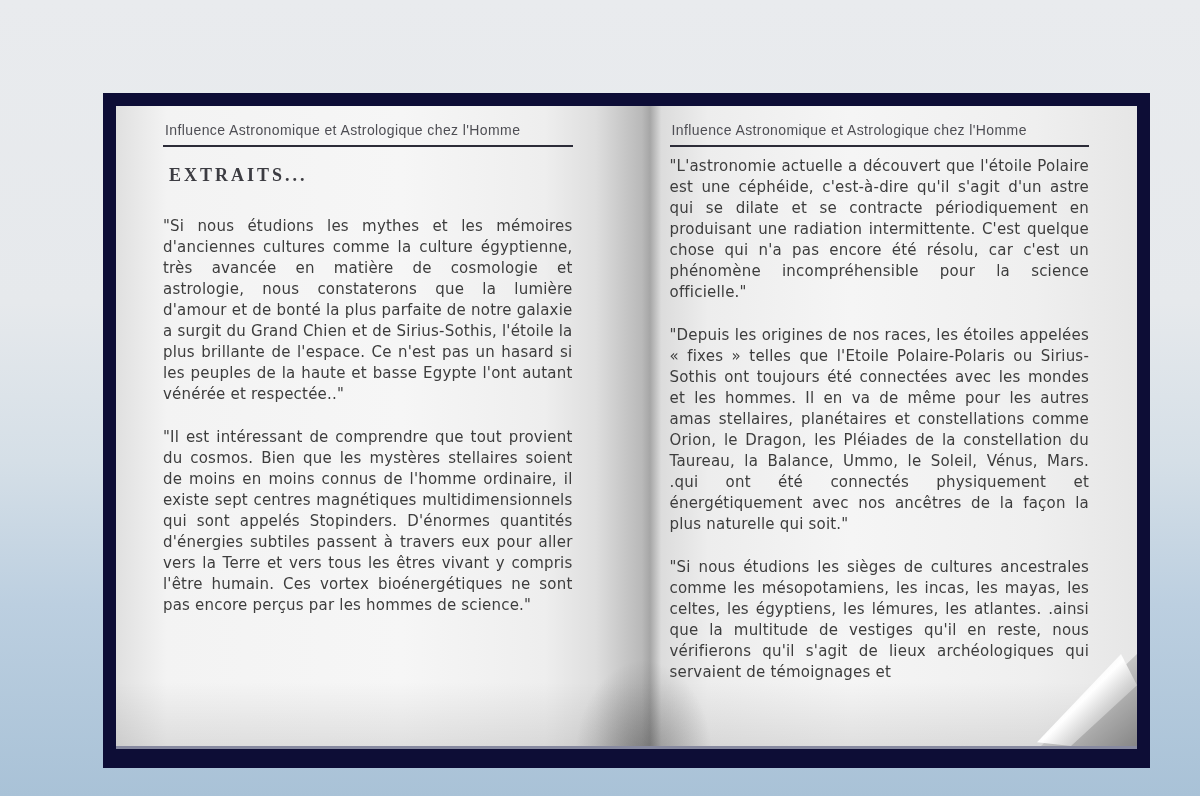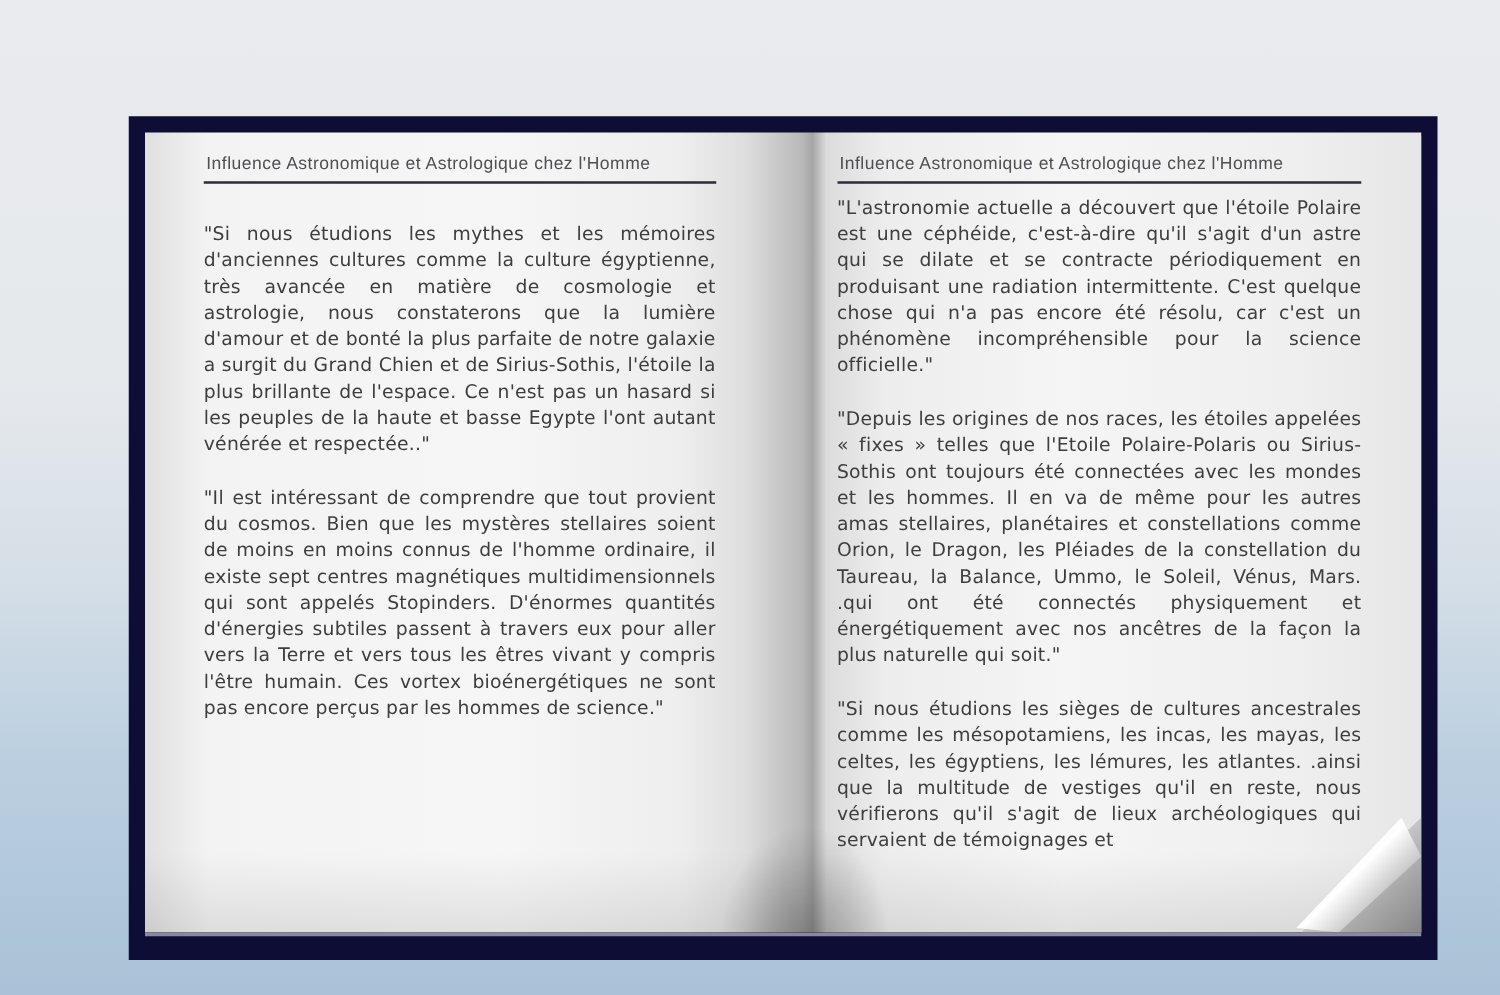--- a/index.html
+++ b/index.html
@@ -74,20 +74,21 @@
 </head>
 <body>
 
 <div class="stage">
   <div class="book-frame">
     <div class="spread">
 
       <div class="pages">
         <div class="page left">
           <div class="running-header">Influence Astronomique et Astrologique chez l'Homme</div>
+          <div class="section-title">EXTRAITS...</div>
           <p class="para first">"Si nous étudions les mythes et les mémoires d'anciennes cultures comme la culture égyptienne, très avancée en matière de cosmologie et astrologie, nous constaterons que la lumière d'amour et de bonté la plus parfaite de notre galaxie a surgit du Grand Chien et de Sirius-Sothis, l'étoile la plus brillante de l'espace. Ce n'est pas un hasard si les peuples de la haute et basse Egypte l'ont autant vénérée et respectée.."</p>
           <p class="para">"Il est intéressant de comprendre que tout provient du cosmos. Bien que les mystères stellaires soient de moins en moins connus de l'homme ordinaire, il existe sept centres magnétiques multidimensionnels qui sont appelés Stopinders. D'énormes quantités d'énergies subtiles passent à travers eux pour aller vers la Terre et vers tous les êtres vivant y compris l'être humain. Ces vortex bioénergétiques ne sont pas encore perçus par les hommes de science."</p>
         </div>
 
         <div class="page right">
           <div class="running-header">Influence Astronomique et Astrologique chez l'Homme</div>
           <p class="para first">"L'astronomie actuelle a découvert que l'étoile Polaire est une céphéide, c'est-à-dire qu'il s'agit d'un astre qui se dilate et se contracte périodiquement en produisant une radiation intermittente. C'est quelque chose qui n'a pas encore été résolu, car c'est un phénomène incompréhensible pour la science officielle."</p>
           <p class="para">"Depuis les origines de nos races, les étoiles appelées « fixes » telles que l'Etoile Polaire-Polaris ou Sirius-Sothis ont toujours été connectées avec les mondes et les hommes. Il en va de même pour les autres amas stellaires, planétaires et constellations comme Orion, le Dragon, les Pléiades de la constellation du Taureau, la Balance, Ummo, le Soleil, Vénus, Mars. .qui ont été connectés physiquement et énergétiquement avec nos ancêtres de la façon la plus naturelle qui soit."</p>
           <p class="para">"Si nous étudions les sièges de cultures ancestrales comme les mésopotamiens, les incas, les mayas, les celtes, les égyptiens, les lémures, les atlantes. .ainsi que la multitude de vestiges qu'il en reste, nous vérifierons qu'il s'agit de lieux archéologiques qui servaient de témoignages et</p>
         </div>

